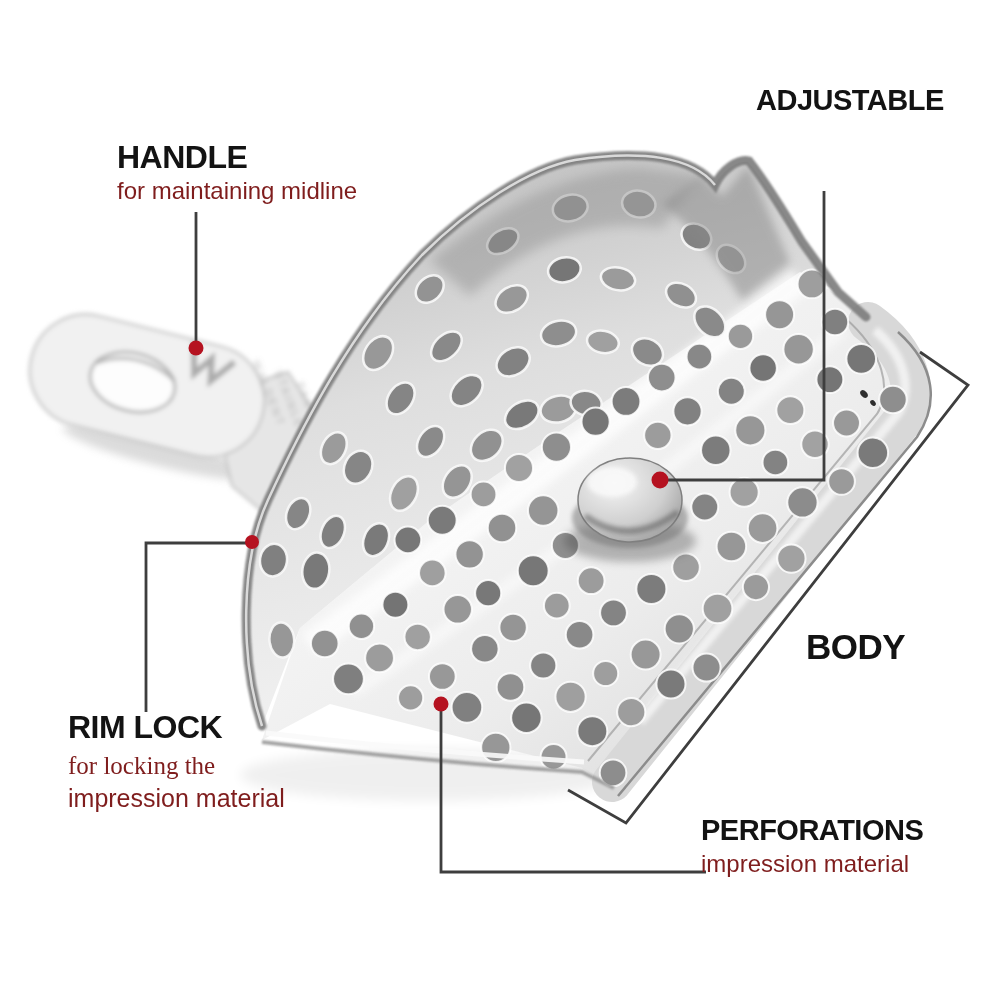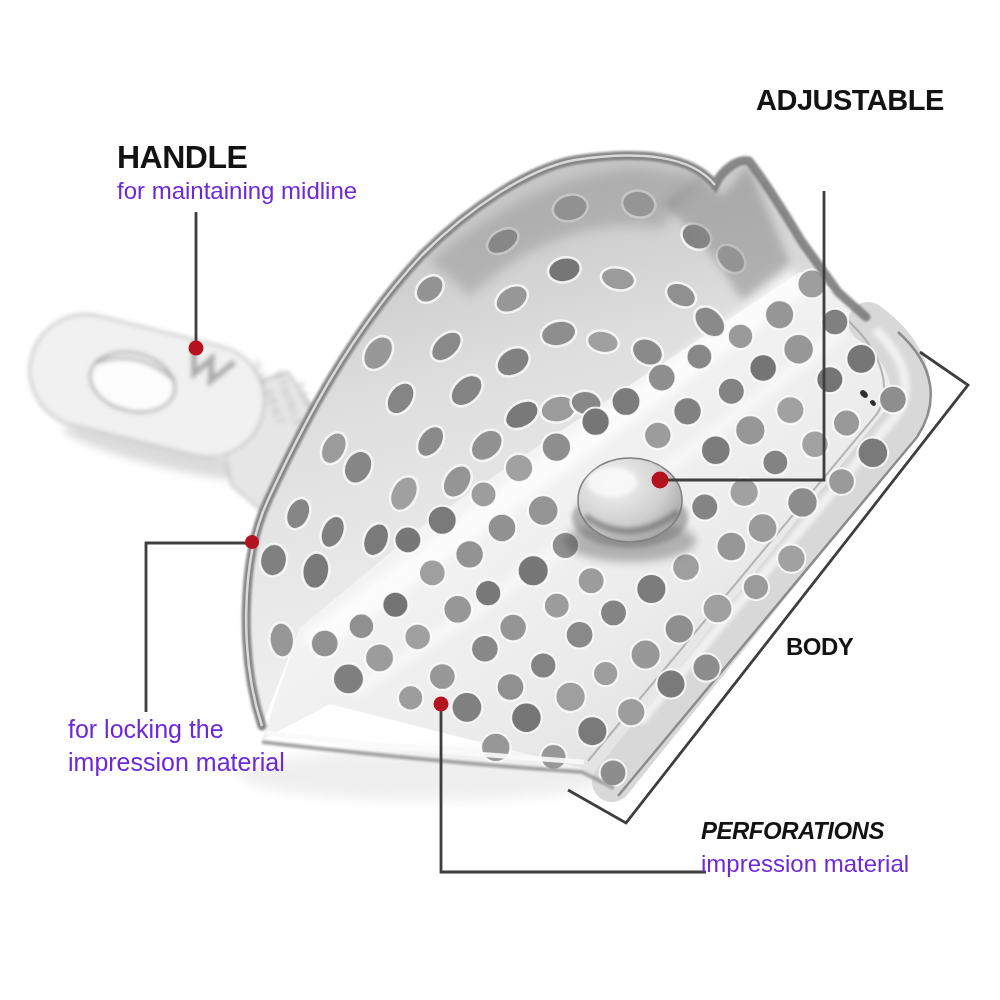--- a/index.html
+++ b/index.html
@@ -1,24 +1,24 @@
 <!DOCTYPE html>
 <html><head>
 <meta charset="utf-8">
 <style>
   html,body{margin:0;padding:0;background:#fff;}
   .stage{position:relative;width:1000px;height:1000px;background:#ffffff;overflow:hidden;
          font-family:"Liberation Sans", sans-serif;color:#131313;}
   .stage svg{position:absolute;left:0;top:0;}
   .label{position:absolute;}
   .label .title{font-weight:bold;font-size:32px;line-height:36px;letter-spacing:-0.5px;color:#131313;}
-  .label .sub{font-size:24px;line-height:31px;color:#6d28d9;}
+  .label .sub{font-size:24px;line-height:31px;color:#7f1d1d;}
   .label-sectional .title{font-size:29px;line-height:29px;}
-  .label-body .title{font-size:24px;}
-  .label-perforations .title{font-size:24px;line-height:35px;font-style:italic;}
+  .label-body .title{font-size:35px;margin-left:20px;}
+  .label-perforations .title{font-size:29px;line-height:35px;}
   .label-rimlock .sub{line-height:33px;font-size:25px;}
 </style>
 </head>
 <body>
 
 <div class="stage">
 
   <svg width="1000" height="1000" viewBox="0 0 1000 1000">
     <defs>
       <filter id="b1" x="-30%" y="-30%" width="160%" height="160%">
@@ -240,21 +240,22 @@
   <div class="label label-handle" style="left:117px;top:139px;">
     <div class="title">HANDLE</div>
     <div class="sub">for maintaining midline</div>
   </div>
 
   <div class="label label-sectional" style="left:756px;top:86px;">
     <div class="title">ADJUSTABLE</div>
   </div>
 
   <div class="label label-rimlock" style="left:68px;top:709px;">
-    <div class="sub" style="margin-top:4px;">for locking the</div>
+    <div class="title">RIM LOCK</div>
+    <div class="sub" style="margin-top:4px;font-family:Liberation Serif, serif;">for locking the</div>
     <div class="sub">impression material</div>
   </div>
 
   <div class="label label-body" style="left:786px;top:629px;">
     <div class="title">BODY</div>
   </div>
 
   <div class="label label-perforations" style="left:701px;top:813px;">
     <div class="title">PERFORATIONS</div>
     <div class="sub">impression material</div>

